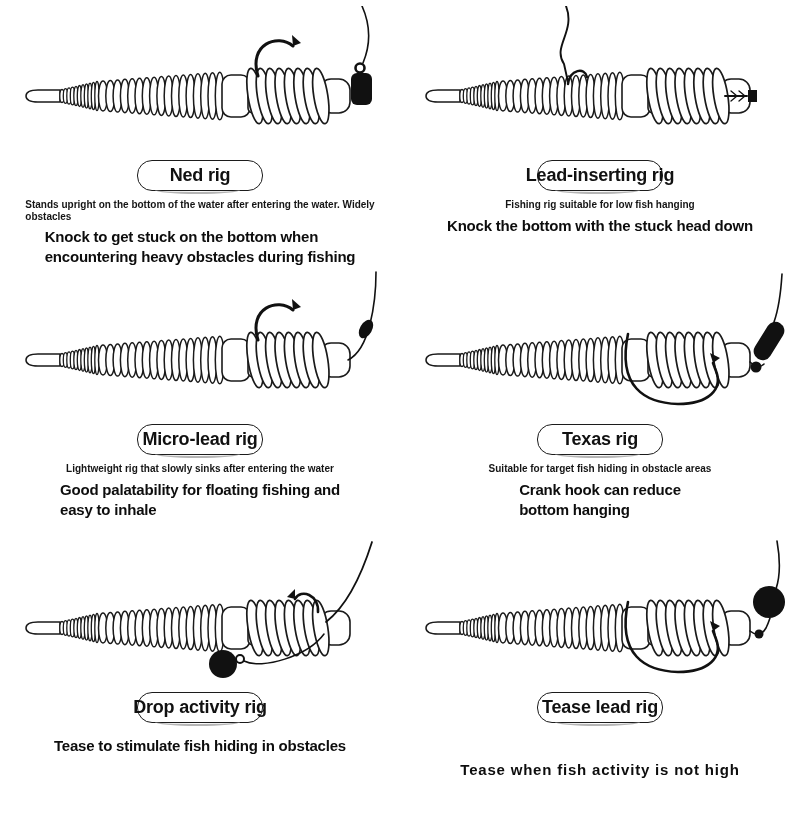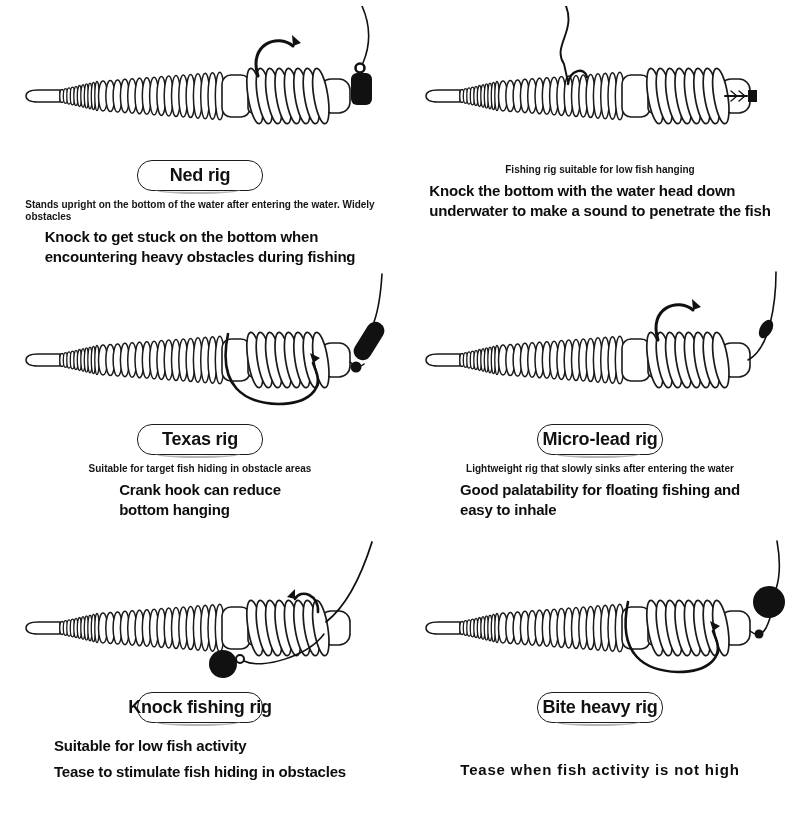--- a/index.html
+++ b/index.html
@@ -139,26 +139,91 @@
             <ellipse cx="306.8" cy="90" rx="7" ry="28" transform="rotate(-9 306.8 90)" stroke="#1a1a1a" fill="#ffffff" stroke-width="1.7"></ellipse>
           </g>
           <path d="M152,0 C162,26 138,40 150,58 L154,76" fill="none" stroke="#111111" stroke-linecap="round" stroke-width="1.9"></path>
           <path d="M154,78 C156,63 171,61 173,71" fill="none" stroke="#111111" stroke-linecap="round" stroke-width="2.4"></path>
           <g>
             <path d="M311,90 h22" fill="none" stroke="#111111" stroke-linecap="round" stroke-width="2"></path>
             <path d="M317,85 l6,5 l-6,5 M325,85 l6,5 l-6,5" fill="none" stroke="#111111" stroke-linecap="round" stroke-width="1.3"></path>
             <rect x="334" y="84" width="9" height="12" fill="#111111"></rect>
           </g>
         </svg></div>
+    <div class="pill">
+      <span>Lead-inserting rig</span>
+    </div>
     <div class="caption">
       <div>Fishing rig suitable for low fish hanging</div>
     </div>
     <div class="desc">
-      <div>Knock the bottom with the water head down</div>
-      <div>underwater to make a sound to penetrate the fish</div>
+      <div>Knock the bottom with the stuck head down</div>
+    </div>
+  </section>
+
+  <section class="panel r2">
+    <div class="illo"><svg viewBox="0 0 372 150" width="372" height="150" aria-hidden="true">
+          <path d="M46,84 L24,84 Q12,84 12,90 Q12,96 24,96 L46,96 Z" stroke="#1a1a1a" fill="#ffffff" stroke-width="1.5"></path>
+          <ellipse cx="48" cy="90" rx="2.2" ry="6.5" stroke="#1a1a1a" fill="#ffffff" stroke-width="1.3"></ellipse>
+          <ellipse cx="51.5" cy="90" rx="2.2" ry="7.3" stroke="#1a1a1a" fill="#ffffff" stroke-width="1.3"></ellipse>
+          <ellipse cx="55" cy="90" rx="2.2" ry="8.1" stroke="#1a1a1a" fill="#ffffff" stroke-width="1.3"></ellipse>
+          <ellipse cx="58.5" cy="90" rx="2.2" ry="8.9" stroke="#1a1a1a" fill="#ffffff" stroke-width="1.3"></ellipse>
+          <ellipse cx="62" cy="90" rx="2.2" ry="9.7" stroke="#1a1a1a" fill="#ffffff" stroke-width="1.3"></ellipse>
+          <ellipse cx="65.5" cy="90" rx="2.2" ry="10.5" stroke="#1a1a1a" fill="#ffffff" stroke-width="1.3"></ellipse>
+          <ellipse cx="69" cy="90" rx="2.2" ry="11.3" stroke="#1a1a1a" fill="#ffffff" stroke-width="1.3"></ellipse>
+          <ellipse cx="72.5" cy="90" rx="2.2" ry="12.100000000000001" stroke="#1a1a1a" fill="#ffffff" stroke-width="1.3"></ellipse>
+          <ellipse cx="76" cy="90" rx="2.2" ry="12.9" stroke="#1a1a1a" fill="#ffffff" stroke-width="1.3"></ellipse>
+          <ellipse cx="79.5" cy="90" rx="2.2" ry="13.7" stroke="#1a1a1a" fill="#ffffff" stroke-width="1.3"></ellipse>
+          <ellipse cx="83" cy="90" rx="2.2" ry="14.5" stroke="#1a1a1a" fill="#ffffff" stroke-width="1.3"></ellipse>
+          <ellipse cx="89" cy="90" rx="4.5" ry="15" stroke="#1a1a1a" fill="#ffffff" stroke-width="1.5"></ellipse>
+          <ellipse cx="96.3" cy="90" rx="4.5" ry="15.55" stroke="#1a1a1a" fill="#ffffff" stroke-width="1.5"></ellipse>
+          <ellipse cx="103.6" cy="90" rx="4.5" ry="16.1" stroke="#1a1a1a" fill="#ffffff" stroke-width="1.5"></ellipse>
+          <ellipse cx="110.9" cy="90" rx="4.5" ry="16.65" stroke="#1a1a1a" fill="#ffffff" stroke-width="1.5"></ellipse>
+          <ellipse cx="118.2" cy="90" rx="4.5" ry="17.2" stroke="#1a1a1a" fill="#ffffff" stroke-width="1.5"></ellipse>
+          <ellipse cx="125.5" cy="90" rx="4.5" ry="17.75" stroke="#1a1a1a" fill="#ffffff" stroke-width="1.5"></ellipse>
+          <ellipse cx="132.8" cy="90" rx="4.5" ry="18.3" stroke="#1a1a1a" fill="#ffffff" stroke-width="1.5"></ellipse>
+          <ellipse cx="140.1" cy="90" rx="4.5" ry="18.85" stroke="#1a1a1a" fill="#ffffff" stroke-width="1.5"></ellipse>
+          <ellipse cx="147.4" cy="90" rx="4.5" ry="19.4" stroke="#1a1a1a" fill="#ffffff" stroke-width="1.5"></ellipse>
+          <ellipse cx="154.7" cy="90" rx="4.5" ry="19.95" stroke="#1a1a1a" fill="#ffffff" stroke-width="1.5"></ellipse>
+          <ellipse cx="162" cy="90" rx="4.5" ry="20.5" stroke="#1a1a1a" fill="#ffffff" stroke-width="1.5"></ellipse>
+          <ellipse cx="169.3" cy="90" rx="4.5" ry="21.05" stroke="#1a1a1a" fill="#ffffff" stroke-width="1.5"></ellipse>
+          <ellipse cx="176.6" cy="90" rx="4.5" ry="21.6" stroke="#1a1a1a" fill="#ffffff" stroke-width="1.5"></ellipse>
+          <ellipse cx="183.89999999999998" cy="90" rx="4.5" ry="22.15" stroke="#1a1a1a" fill="#ffffff" stroke-width="1.5"></ellipse>
+          <ellipse cx="191.2" cy="90" rx="4.5" ry="22.700000000000003" stroke="#1a1a1a" fill="#ffffff" stroke-width="1.5"></ellipse>
+          <ellipse cx="198.5" cy="90" rx="4.5" ry="23.25" stroke="#1a1a1a" fill="#ffffff" stroke-width="1.5"></ellipse>
+          <ellipse cx="205.8" cy="90" rx="4.5" ry="23.8" stroke="#1a1a1a" fill="#ffffff" stroke-width="1.5"></ellipse>
+          <rect x="208" y="69" width="28" height="42" rx="9" stroke="#1a1a1a" fill="#ffffff" stroke-width="1.6"></rect>
+          <rect x="234" y="73" width="76" height="34" rx="5" stroke="#1a1a1a" fill="#ffffff" stroke-width="1.6"></rect>
+          <rect x="306" y="73" width="30" height="34" rx="11" stroke="#1a1a1a" fill="#ffffff" stroke-width="1.6"></rect>
+          <g>
+            <ellipse cx="241" cy="90" rx="7" ry="28" transform="rotate(-9 241 90)" stroke="#1a1a1a" fill="#ffffff" stroke-width="1.7"></ellipse>
+            <ellipse cx="250.4" cy="90" rx="7" ry="28" transform="rotate(-9 250.4 90)" stroke="#1a1a1a" fill="#ffffff" stroke-width="1.7"></ellipse>
+            <ellipse cx="259.8" cy="90" rx="7" ry="28" transform="rotate(-9 259.8 90)" stroke="#1a1a1a" fill="#ffffff" stroke-width="1.7"></ellipse>
+            <ellipse cx="269.2" cy="90" rx="7" ry="28" transform="rotate(-9 269.2 90)" stroke="#1a1a1a" fill="#ffffff" stroke-width="1.7"></ellipse>
+            <ellipse cx="278.6" cy="90" rx="7" ry="28" transform="rotate(-9 278.6 90)" stroke="#1a1a1a" fill="#ffffff" stroke-width="1.7"></ellipse>
+            <ellipse cx="288" cy="90" rx="7" ry="28" transform="rotate(-9 288 90)" stroke="#1a1a1a" fill="#ffffff" stroke-width="1.7"></ellipse>
+            <ellipse cx="297.4" cy="90" rx="7" ry="28" transform="rotate(-9 297.4 90)" stroke="#1a1a1a" fill="#ffffff" stroke-width="1.7"></ellipse>
+            <ellipse cx="306.8" cy="90" rx="7" ry="28" transform="rotate(-9 306.8 90)" stroke="#1a1a1a" fill="#ffffff" stroke-width="1.7"></ellipse>
+          </g>
+          <g>
+            <path d="M244,70 C234,38 264,27 279,40" fill="none" stroke="#111111" stroke-linecap="round" stroke-width="3"></path>
+            <path d="M279,40 l-1,-11 l9,8 z" fill="#111111"></path>
+          </g>
+          <path d="M334,90 C346,84 352,70 356,54 C360,38 362,18 362,2" fill="none" stroke="#111111" stroke-linecap="round" stroke-width="1.6"></path>
+          <ellipse cx="352" cy="59" rx="6" ry="10" transform="rotate(30 352 59)" fill="#111111"></ellipse>
+        </svg></div>
+    <div class="pill">
+      <span>Micro-lead rig</span>
+    </div>
+    <div class="caption">
+      <div>Lightweight rig that slowly sinks after entering the water</div>
+    </div>
+    <div class="desc">
+      <div>Good palatability for floating fishing and</div>
+      <div>easy to inhale</div>
     </div>
   </section>
 
   <section class="panel r2">
     <div class="illo"><svg viewBox="0 0 372 150" width="372" height="150" aria-hidden="true">
           <path d="M46,84 L24,84 Q12,84 12,90 Q12,96 24,96 L46,96 Z" stroke="#1a1a1a" fill="#ffffff" stroke-width="1.5"></path>
           <ellipse cx="48" cy="90" rx="2.2" ry="6.5" stroke="#1a1a1a" fill="#ffffff" stroke-width="1.3"></ellipse>
           <ellipse cx="51.5" cy="90" rx="2.2" ry="7.3" stroke="#1a1a1a" fill="#ffffff" stroke-width="1.3"></ellipse>
           <ellipse cx="55" cy="90" rx="2.2" ry="8.1" stroke="#1a1a1a" fill="#ffffff" stroke-width="1.3"></ellipse>
           <ellipse cx="58.5" cy="90" rx="2.2" ry="8.9" stroke="#1a1a1a" fill="#ffffff" stroke-width="1.3"></ellipse>
@@ -214,83 +279,20 @@
     </div>
     <div class="caption">
       <div>Suitable for target fish hiding in obstacle areas</div>
     </div>
     <div class="desc">
       <div>Crank hook can reduce</div>
       <div>bottom hanging</div>
     </div>
   </section>
 
-  <section class="panel r2">
-    <div class="illo"><svg viewBox="0 0 372 150" width="372" height="150" aria-hidden="true">
-          <path d="M46,84 L24,84 Q12,84 12,90 Q12,96 24,96 L46,96 Z" stroke="#1a1a1a" fill="#ffffff" stroke-width="1.5"></path>
-          <ellipse cx="48" cy="90" rx="2.2" ry="6.5" stroke="#1a1a1a" fill="#ffffff" stroke-width="1.3"></ellipse>
-          <ellipse cx="51.5" cy="90" rx="2.2" ry="7.3" stroke="#1a1a1a" fill="#ffffff" stroke-width="1.3"></ellipse>
-          <ellipse cx="55" cy="90" rx="2.2" ry="8.1" stroke="#1a1a1a" fill="#ffffff" stroke-width="1.3"></ellipse>
-          <ellipse cx="58.5" cy="90" rx="2.2" ry="8.9" stroke="#1a1a1a" fill="#ffffff" stroke-width="1.3"></ellipse>
-          <ellipse cx="62" cy="90" rx="2.2" ry="9.7" stroke="#1a1a1a" fill="#ffffff" stroke-width="1.3"></ellipse>
-          <ellipse cx="65.5" cy="90" rx="2.2" ry="10.5" stroke="#1a1a1a" fill="#ffffff" stroke-width="1.3"></ellipse>
-          <ellipse cx="69" cy="90" rx="2.2" ry="11.3" stroke="#1a1a1a" fill="#ffffff" stroke-width="1.3"></ellipse>
-          <ellipse cx="72.5" cy="90" rx="2.2" ry="12.100000000000001" stroke="#1a1a1a" fill="#ffffff" stroke-width="1.3"></ellipse>
-          <ellipse cx="76" cy="90" rx="2.2" ry="12.9" stroke="#1a1a1a" fill="#ffffff" stroke-width="1.3"></ellipse>
-          <ellipse cx="79.5" cy="90" rx="2.2" ry="13.7" stroke="#1a1a1a" fill="#ffffff" stroke-width="1.3"></ellipse>
-          <ellipse cx="83" cy="90" rx="2.2" ry="14.5" stroke="#1a1a1a" fill="#ffffff" stroke-width="1.3"></ellipse>
-          <ellipse cx="89" cy="90" rx="4.5" ry="15" stroke="#1a1a1a" fill="#ffffff" stroke-width="1.5"></ellipse>
-          <ellipse cx="96.3" cy="90" rx="4.5" ry="15.55" stroke="#1a1a1a" fill="#ffffff" stroke-width="1.5"></ellipse>
-          <ellipse cx="103.6" cy="90" rx="4.5" ry="16.1" stroke="#1a1a1a" fill="#ffffff" stroke-width="1.5"></ellipse>
-          <ellipse cx="110.9" cy="90" rx="4.5" ry="16.65" stroke="#1a1a1a" fill="#ffffff" stroke-width="1.5"></ellipse>
-          <ellipse cx="118.2" cy="90" rx="4.5" ry="17.2" stroke="#1a1a1a" fill="#ffffff" stroke-width="1.5"></ellipse>
-          <ellipse cx="125.5" cy="90" rx="4.5" ry="17.75" stroke="#1a1a1a" fill="#ffffff" stroke-width="1.5"></ellipse>
-          <ellipse cx="132.8" cy="90" rx="4.5" ry="18.3" stroke="#1a1a1a" fill="#ffffff" stroke-width="1.5"></ellipse>
-          <ellipse cx="140.1" cy="90" rx="4.5" ry="18.85" stroke="#1a1a1a" fill="#ffffff" stroke-width="1.5"></ellipse>
-          <ellipse cx="147.4" cy="90" rx="4.5" ry="19.4" stroke="#1a1a1a" fill="#ffffff" stroke-width="1.5"></ellipse>
-          <ellipse cx="154.7" cy="90" rx="4.5" ry="19.95" stroke="#1a1a1a" fill="#ffffff" stroke-width="1.5"></ellipse>
-          <ellipse cx="162" cy="90" rx="4.5" ry="20.5" stroke="#1a1a1a" fill="#ffffff" stroke-width="1.5"></ellipse>
-          <ellipse cx="169.3" cy="90" rx="4.5" ry="21.05" stroke="#1a1a1a" fill="#ffffff" stroke-width="1.5"></ellipse>
-          <ellipse cx="176.6" cy="90" rx="4.5" ry="21.6" stroke="#1a1a1a" fill="#ffffff" stroke-width="1.5"></ellipse>
-          <ellipse cx="183.89999999999998" cy="90" rx="4.5" ry="22.15" stroke="#1a1a1a" fill="#ffffff" stroke-width="1.5"></ellipse>
-          <ellipse cx="191.2" cy="90" rx="4.5" ry="22.700000000000003" stroke="#1a1a1a" fill="#ffffff" stroke-width="1.5"></ellipse>
-          <ellipse cx="198.5" cy="90" rx="4.5" ry="23.25" stroke="#1a1a1a" fill="#ffffff" stroke-width="1.5"></ellipse>
-          <ellipse cx="205.8" cy="90" rx="4.5" ry="23.8" stroke="#1a1a1a" fill="#ffffff" stroke-width="1.5"></ellipse>
-          <rect x="208" y="69" width="28" height="42" rx="9" stroke="#1a1a1a" fill="#ffffff" stroke-width="1.6"></rect>
-          <rect x="234" y="73" width="76" height="34" rx="5" stroke="#1a1a1a" fill="#ffffff" stroke-width="1.6"></rect>
-          <rect x="306" y="73" width="30" height="34" rx="11" stroke="#1a1a1a" fill="#ffffff" stroke-width="1.6"></rect>
-          <g>
-            <ellipse cx="241" cy="90" rx="7" ry="28" transform="rotate(-9 241 90)" stroke="#1a1a1a" fill="#ffffff" stroke-width="1.7"></ellipse>
-            <ellipse cx="250.4" cy="90" rx="7" ry="28" transform="rotate(-9 250.4 90)" stroke="#1a1a1a" fill="#ffffff" stroke-width="1.7"></ellipse>
-            <ellipse cx="259.8" cy="90" rx="7" ry="28" transform="rotate(-9 259.8 90)" stroke="#1a1a1a" fill="#ffffff" stroke-width="1.7"></ellipse>
-            <ellipse cx="269.2" cy="90" rx="7" ry="28" transform="rotate(-9 269.2 90)" stroke="#1a1a1a" fill="#ffffff" stroke-width="1.7"></ellipse>
-            <ellipse cx="278.6" cy="90" rx="7" ry="28" transform="rotate(-9 278.6 90)" stroke="#1a1a1a" fill="#ffffff" stroke-width="1.7"></ellipse>
-            <ellipse cx="288" cy="90" rx="7" ry="28" transform="rotate(-9 288 90)" stroke="#1a1a1a" fill="#ffffff" stroke-width="1.7"></ellipse>
-            <ellipse cx="297.4" cy="90" rx="7" ry="28" transform="rotate(-9 297.4 90)" stroke="#1a1a1a" fill="#ffffff" stroke-width="1.7"></ellipse>
-            <ellipse cx="306.8" cy="90" rx="7" ry="28" transform="rotate(-9 306.8 90)" stroke="#1a1a1a" fill="#ffffff" stroke-width="1.7"></ellipse>
-          </g>
-          <g>
-            <path d="M244,70 C234,38 264,27 279,40" fill="none" stroke="#111111" stroke-linecap="round" stroke-width="3"></path>
-            <path d="M279,40 l-1,-11 l9,8 z" fill="#111111"></path>
-          </g>
-          <path d="M334,90 C346,84 352,70 356,54 C360,38 362,18 362,2" fill="none" stroke="#111111" stroke-linecap="round" stroke-width="1.6"></path>
-          <ellipse cx="352" cy="59" rx="6" ry="10" transform="rotate(30 352 59)" fill="#111111"></ellipse>
-        </svg></div>
-    <div class="pill">
-      <span>Micro-lead rig</span>
-    </div>
-    <div class="caption">
-      <div>Lightweight rig that slowly sinks after entering the water</div>
-    </div>
-    <div class="desc">
-      <div>Good palatability for floating fishing and</div>
-      <div>easy to inhale</div>
-    </div>
-  </section>
-
   <section class="panel r3">
     <div class="illo"><svg viewBox="0 0 372 150" width="372" height="150" aria-hidden="true">
           <path d="M46,84 L24,84 Q12,84 12,90 Q12,96 24,96 L46,96 Z" stroke="#1a1a1a" fill="#ffffff" stroke-width="1.5"></path>
           <ellipse cx="48" cy="90" rx="2.2" ry="6.5" stroke="#1a1a1a" fill="#ffffff" stroke-width="1.3"></ellipse>
           <ellipse cx="51.5" cy="90" rx="2.2" ry="7.3" stroke="#1a1a1a" fill="#ffffff" stroke-width="1.3"></ellipse>
           <ellipse cx="55" cy="90" rx="2.2" ry="8.1" stroke="#1a1a1a" fill="#ffffff" stroke-width="1.3"></ellipse>
           <ellipse cx="58.5" cy="90" rx="2.2" ry="8.9" stroke="#1a1a1a" fill="#ffffff" stroke-width="1.3"></ellipse>
           <ellipse cx="62" cy="90" rx="2.2" ry="9.7" stroke="#1a1a1a" fill="#ffffff" stroke-width="1.3"></ellipse>
           <ellipse cx="65.5" cy="90" rx="2.2" ry="10.5" stroke="#1a1a1a" fill="#ffffff" stroke-width="1.3"></ellipse>
           <ellipse cx="69" cy="90" rx="2.2" ry="11.3" stroke="#1a1a1a" fill="#ffffff" stroke-width="1.3"></ellipse>
@@ -331,24 +333,23 @@
           <g>
             <path d="M304,74 C305,57 287,50 281,61" fill="none" stroke="#111111" stroke-linecap="round" stroke-width="2.6"></path>
             <path d="M281,61 l0,-10 l-8,8 z" fill="#111111"></path>
           </g>
           <path d="M358,4 C346,42 330,70 312,84" fill="none" stroke="#111111" stroke-linecap="round" stroke-width="1.8"></path>
           <path d="M310,96 C294,118 248,132 230,123" fill="none" stroke="#111111" stroke-linecap="round" stroke-width="1.5"></path>
           <circle cx="226" cy="121" r="4" fill="#fff" stroke="#111111" stroke-width="2"></circle>
           <circle cx="209" cy="126" r="14" fill="#111111"></circle>
         </svg></div>
     <div class="pill">
-      <span>Knock fishing rig</span>
+      <span>Drop activity rig</span>
     </div>
     <div class="desc desc--loose">
-      <div>Suitable for low fish activity</div>
       <div>Tease to stimulate fish hiding in obstacles</div>
     </div>
   </section>
 
   <section class="panel r3">
     <div class="illo"><svg viewBox="0 0 372 150" width="372" height="150" aria-hidden="true">
           <path d="M46,84 L24,84 Q12,84 12,90 Q12,96 24,96 L46,96 Z" stroke="#1a1a1a" fill="#ffffff" stroke-width="1.5"></path>
           <ellipse cx="48" cy="90" rx="2.2" ry="6.5" stroke="#1a1a1a" fill="#ffffff" stroke-width="1.3"></ellipse>
           <ellipse cx="51.5" cy="90" rx="2.2" ry="7.3" stroke="#1a1a1a" fill="#ffffff" stroke-width="1.3"></ellipse>
           <ellipse cx="55" cy="90" rx="2.2" ry="8.1" stroke="#1a1a1a" fill="#ffffff" stroke-width="1.3"></ellipse>
@@ -392,20 +393,20 @@
           </g>
           <g>
             <path d="M214,64 C203,117 231,133 264,134 C295,134 309,119 302,101 L299,93" fill="none" stroke="#111111" stroke-linecap="round" stroke-width="2.6"></path>
             <path d="M299,93 l-3,-10 l10,5 z" fill="#111111"></path>
           </g>
           <path d="M336,93 C342,98 348,97 352,90 C354,86 355,83 356,80 M362,51 C366,39 366,20 363,3" fill="none" stroke="#111111" stroke-linecap="round" stroke-width="1.6"></path>
           <circle cx="345" cy="96" r="4.5" fill="#111111"></circle>
           <circle cx="355" cy="64" r="16" fill="#111111"></circle>
         </svg></div>
     <div class="pill">
-      <span>Bite heavy rig</span>
+      <span>Tease lead rig</span>
     </div>
     <div class="desc desc--spread">
       <div>Tease when fish activity is not high</div>
     </div>
   </section>
 
 </div>
 
 </body></html>

